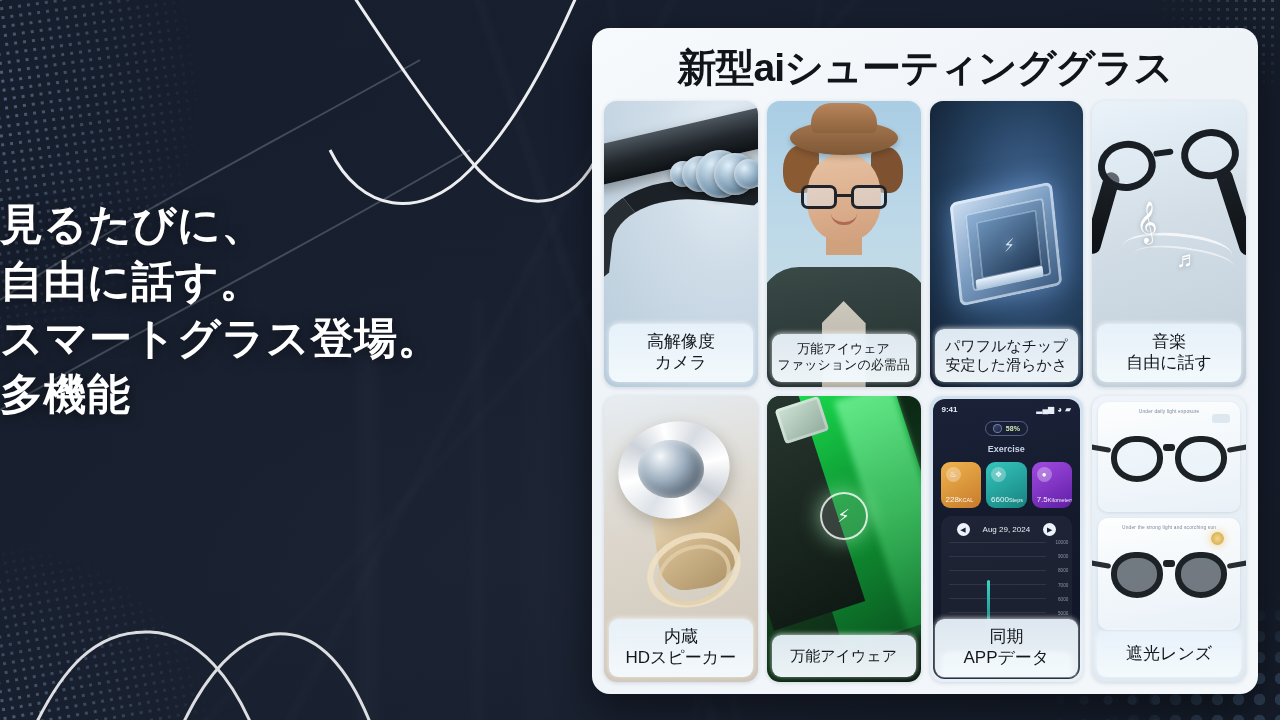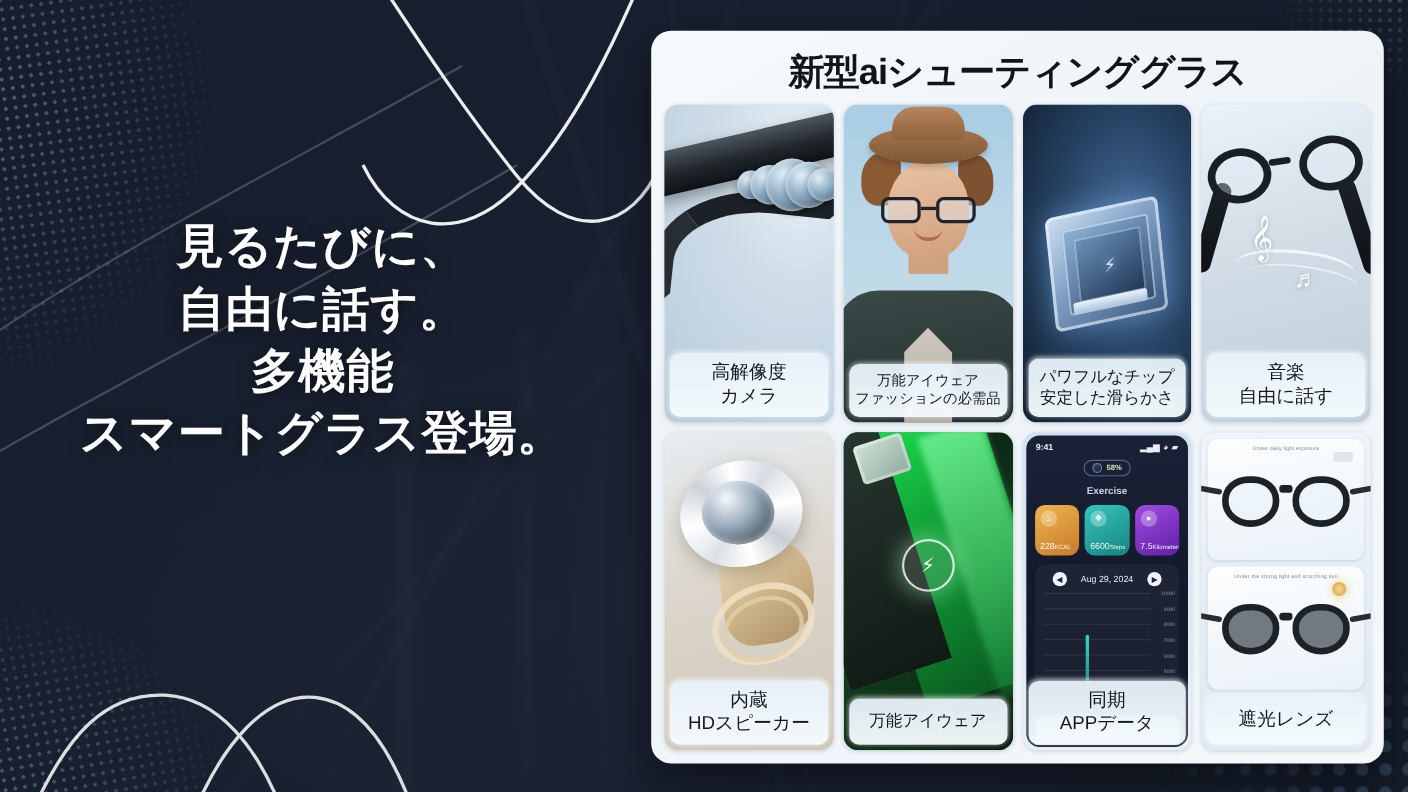--- a/index.html
+++ b/index.html
@@ -63,32 +63,32 @@
      background-image:radial-gradient(circle at center, #2b3a4e 4.3px, transparent 5px);
      background-size:24px 24px;
      -webkit-mask-image:radial-gradient(100% 120% at 100% 100%, #000 0%, rgba(0,0,0,.5) 50%, transparent 85%);
              mask-image:radial-gradient(100% 120% at 100% 100%, #000 0%, rgba(0,0,0,.5) 50%, transparent 85%);
   }
 
   .lines{ position:absolute; inset:0; pointer-events:none; }
 
   
   .headline{ position:absolute; left:0; top:196px; width:586px;
-     text-align:center; color:#fff; font-weight:700; font-size:43px; line-height:1.32;
+     text-align:left; color:#fff; font-weight:700; font-size:43px; line-height:1.32;
      letter-spacing:.5px; text-shadow:0 2px 14px rgba(0,0,0,.55); }
   .headline div{ white-space:nowrap; }
 
   
   .panel{ position:absolute; left:592px; top:28px; width:666px; height:666px;
      background:linear-gradient(150deg,#f7fafc 0%,#eef3f8 40%,#f4f8fb 100%);
      border-radius:18px; box-shadow:0 14px 40px rgba(0,0,0,.45);
      padding:14px 12px 12px; display:flex; flex-direction:column; }
 
   .panel-title{ text-align:center; font-weight:700; color:#111418;
-     font-size:33px; line-height:1; letter-spacing:-1px; padding:6px 0 14px;
+     font-size:39px; line-height:1; letter-spacing:-1px; padding:6px 0 14px;
      white-space:nowrap; }
 
   .grid{ flex:1; display:grid; grid-template-columns:repeat(4,1fr);
          grid-template-rows:repeat(2,1fr); gap:9px; }
 
   .card{ position:relative; border-radius:13px; overflow:hidden;
          background:#dfe8f0; box-shadow:0 1px 4px rgba(30,50,80,.16); }
   .card-media{ position:absolute; inset:0; }
   .card-label{ position:absolute; left:5px; right:5px; bottom:5px;
      background:linear-gradient(180deg, rgba(232,242,250,.95), rgba(244,250,253,.97));
@@ -310,22 +310,22 @@
     </g>
     <g fill="none" stroke="#dfe8f2" stroke-width="2" opacity="0.22">
       <path d="M0,300 C120,220 260,150 420,60"></path>
       <path d="M0,410 C140,330 300,250 470,150"></path>
     </g>
   </svg>
 
   <div class="headline">
     <div>見るたびに、</div>
     <div>自由に話す。</div>
+    <div>スマートグラス登場。</div>
     <div>多機能</div>
-    <div>スマートグラス登場。</div>
   </div>
 
   <div class="panel">
     <div class="panel-title">新型aiシューティンググラス</div>
 
     <div class="grid">
 
       <div class="card">
         <div class="card-media m-cam">
           <div class="arm"></div>

